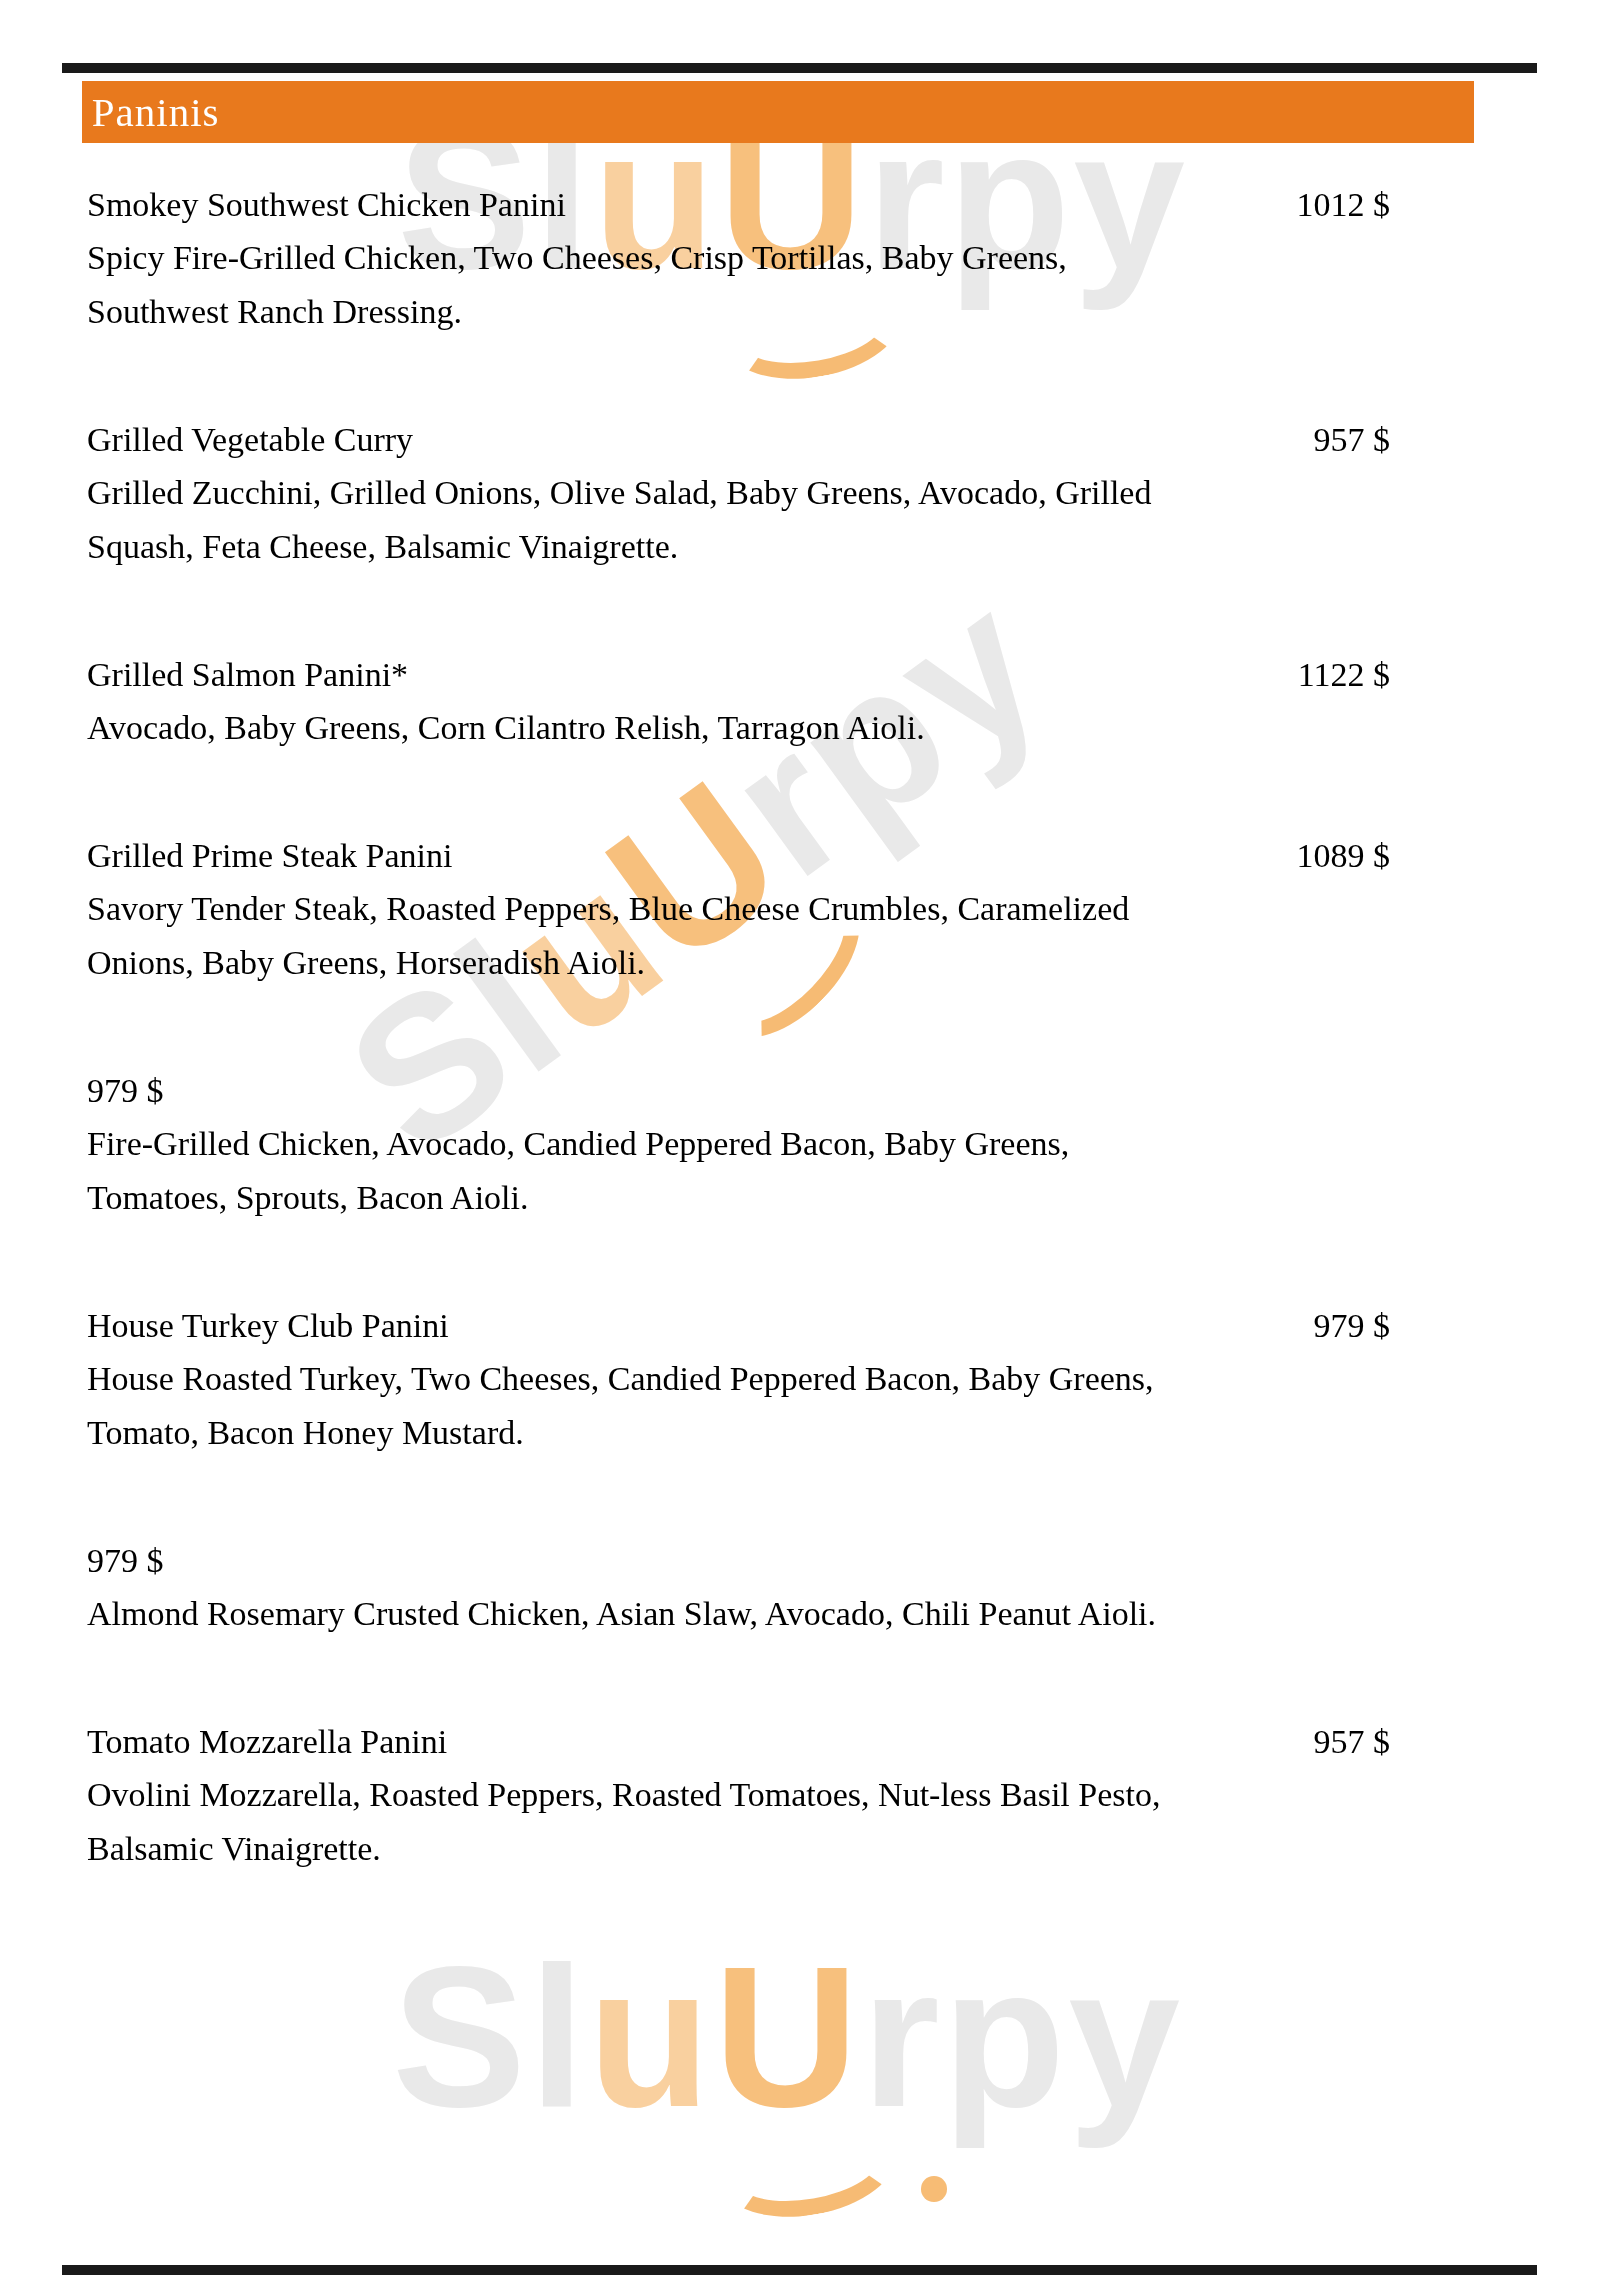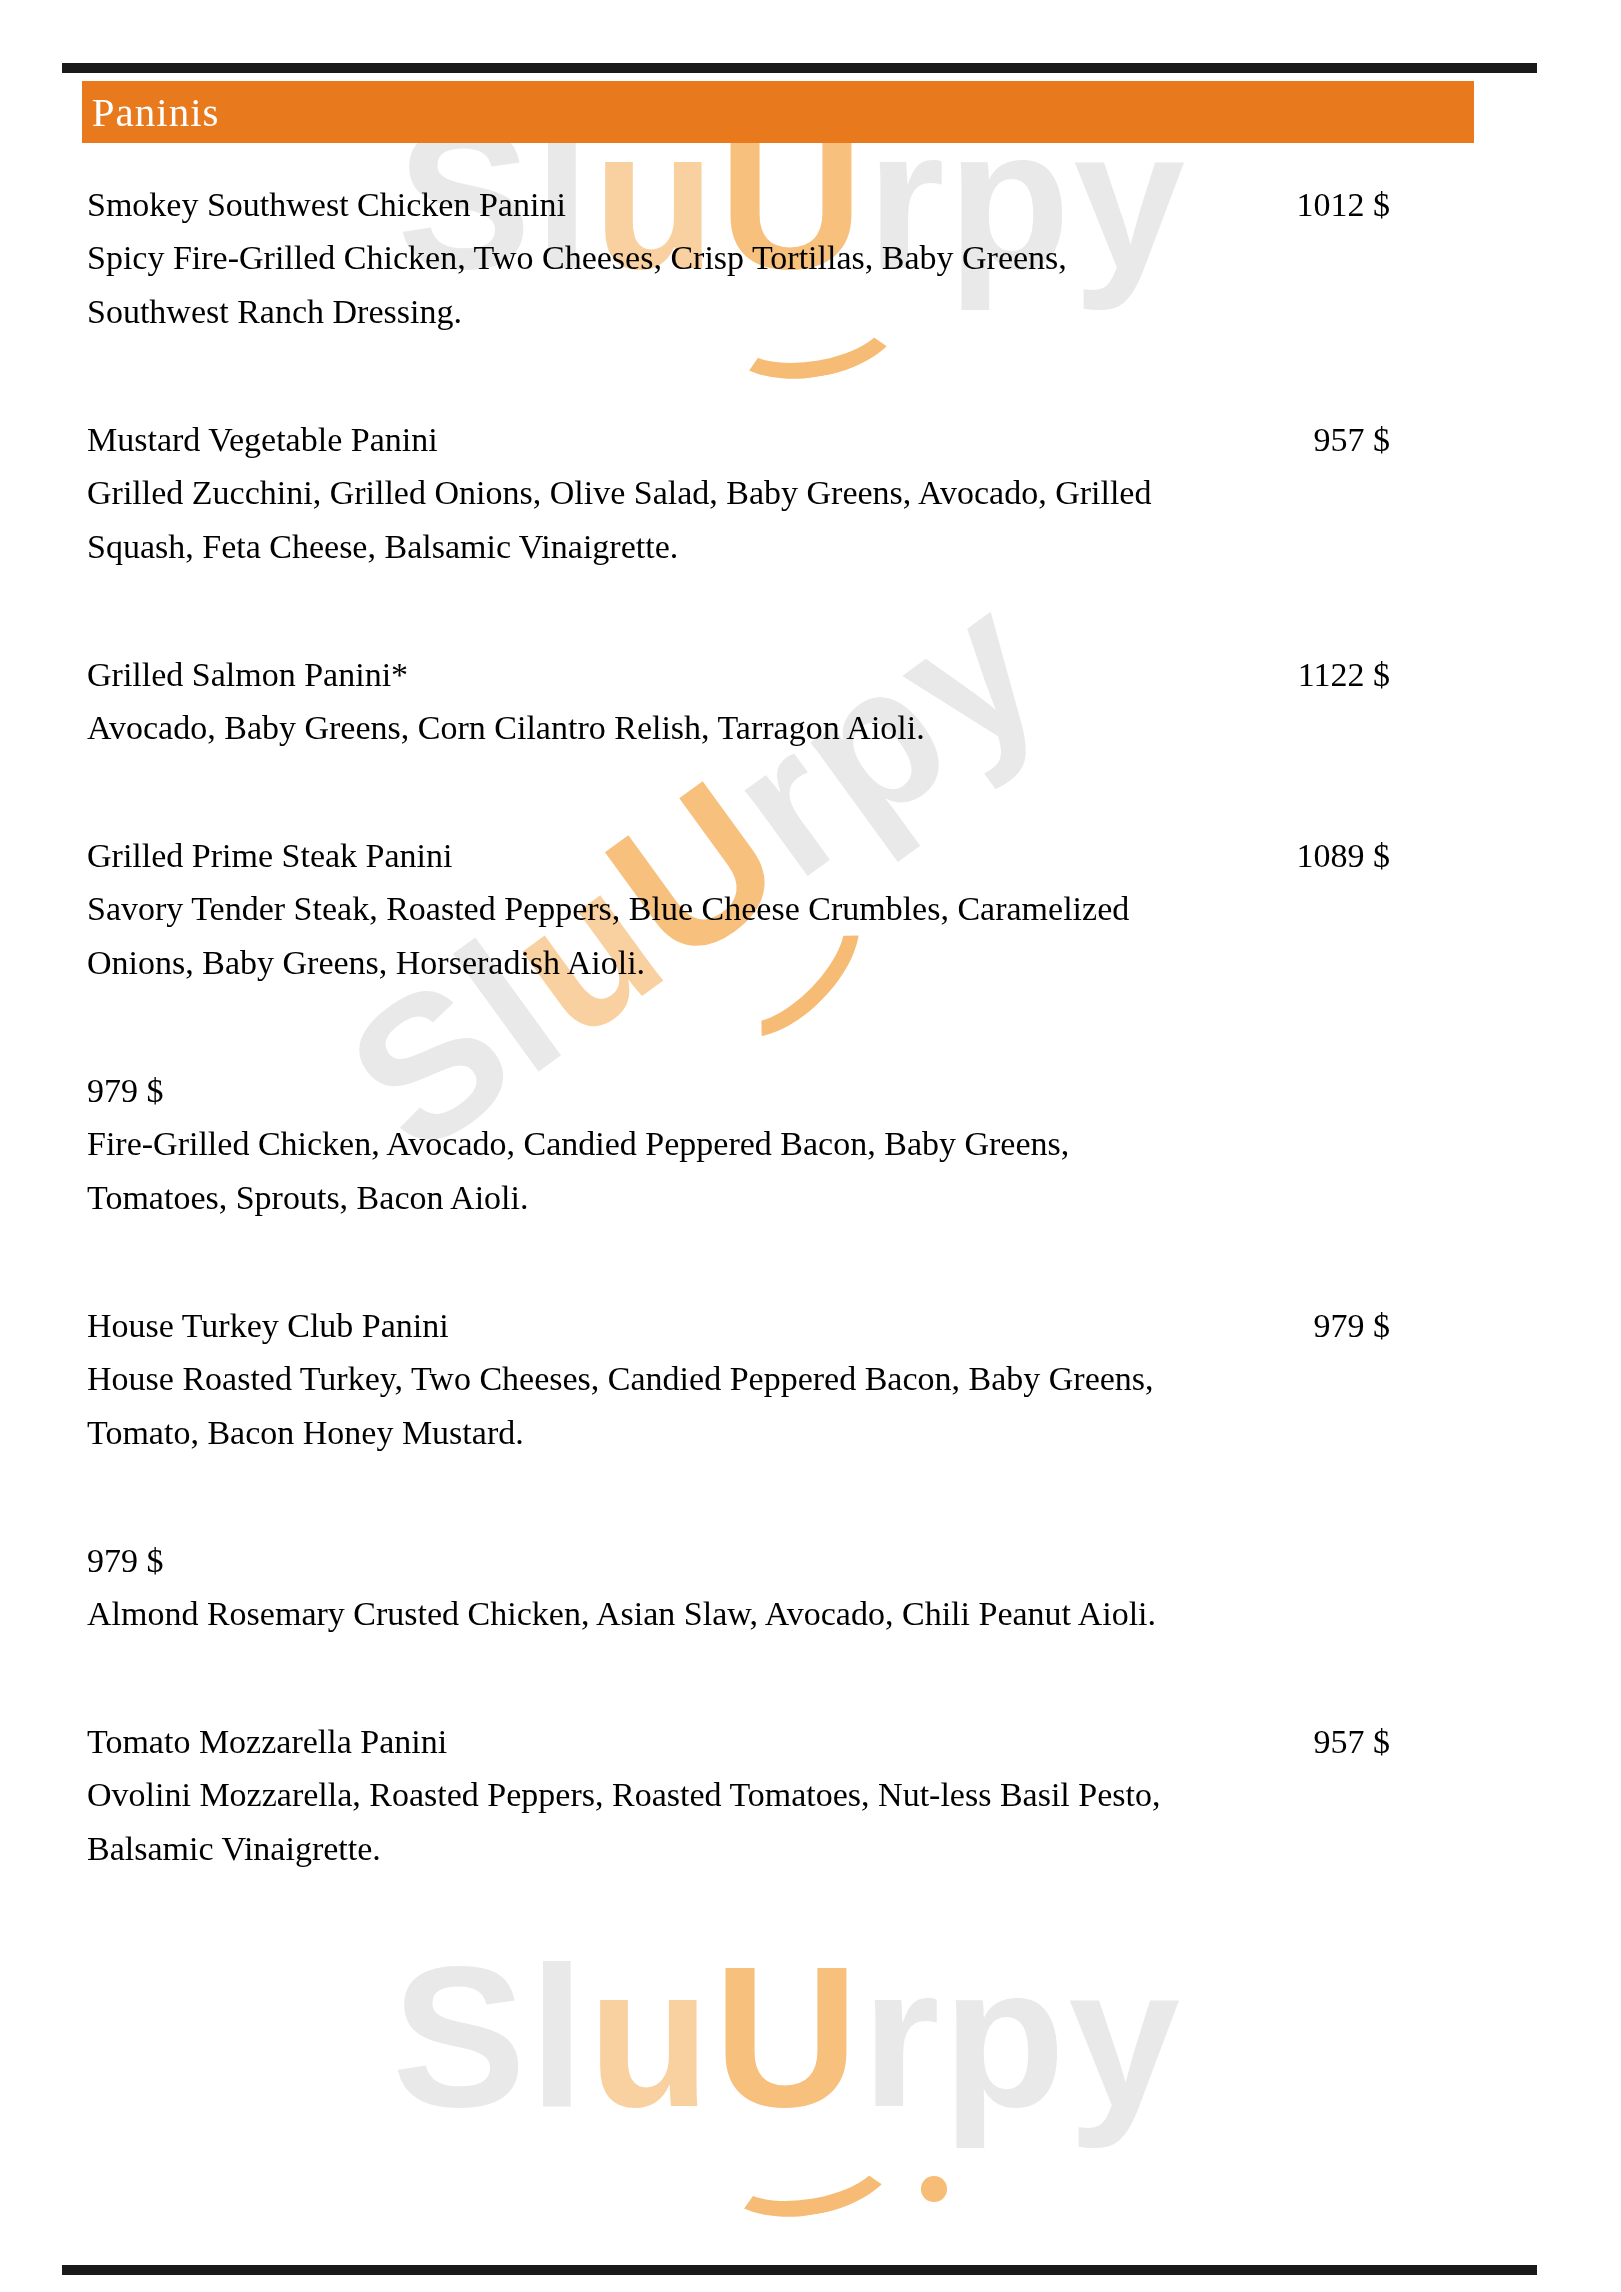--- a/index.html
+++ b/index.html
@@ -132,21 +132,21 @@
     <div class="item">
       <div class="item-head">
         <span class="item-name">Smokey Southwest Chicken Panini</span>
         <span class="item-price">1012 $</span>
       </div>
       <p class="item-desc">Spicy Fire-Grilled Chicken, Two Cheeses, Crisp Tortillas, Baby Greens, Southwest Ranch Dressing.</p>
     </div>
 
     <div class="item">
       <div class="item-head">
-        <span class="item-name">Mustard Vegetable Panini</span>
+        <span class="item-name">Grilled Vegetable Curry</span>
         <span class="item-price">957 $</span>
       </div>
       <p class="item-desc">Grilled Zucchini, Grilled Onions, Olive Salad, Baby Greens, Avocado, Grilled Squash, Feta Cheese, Balsamic Vinaigrette.</p>
     </div>
 
     <div class="item">
       <div class="item-head">
         <span class="item-name">Grilled Salmon Panini*</span>
         <span class="item-price">1122 $</span>
       </div>

